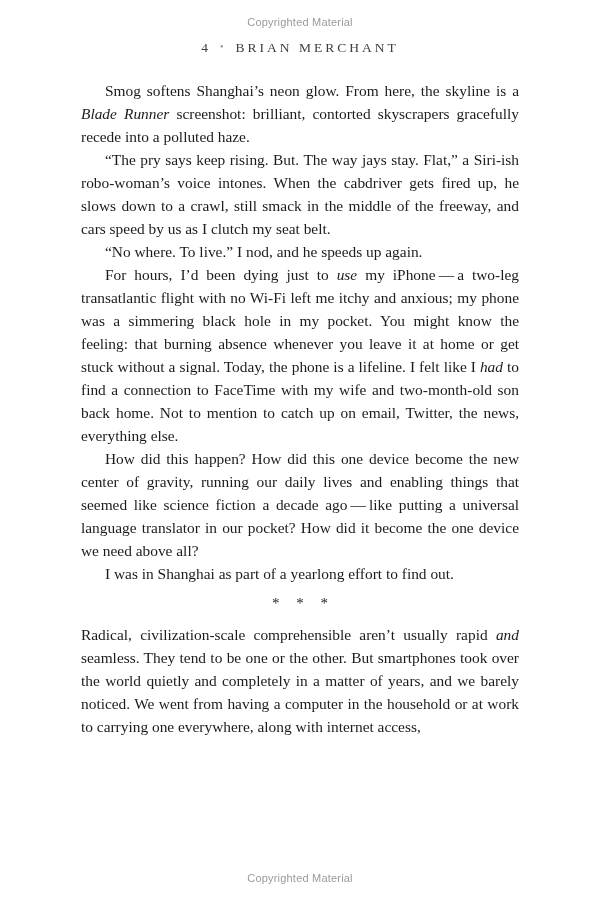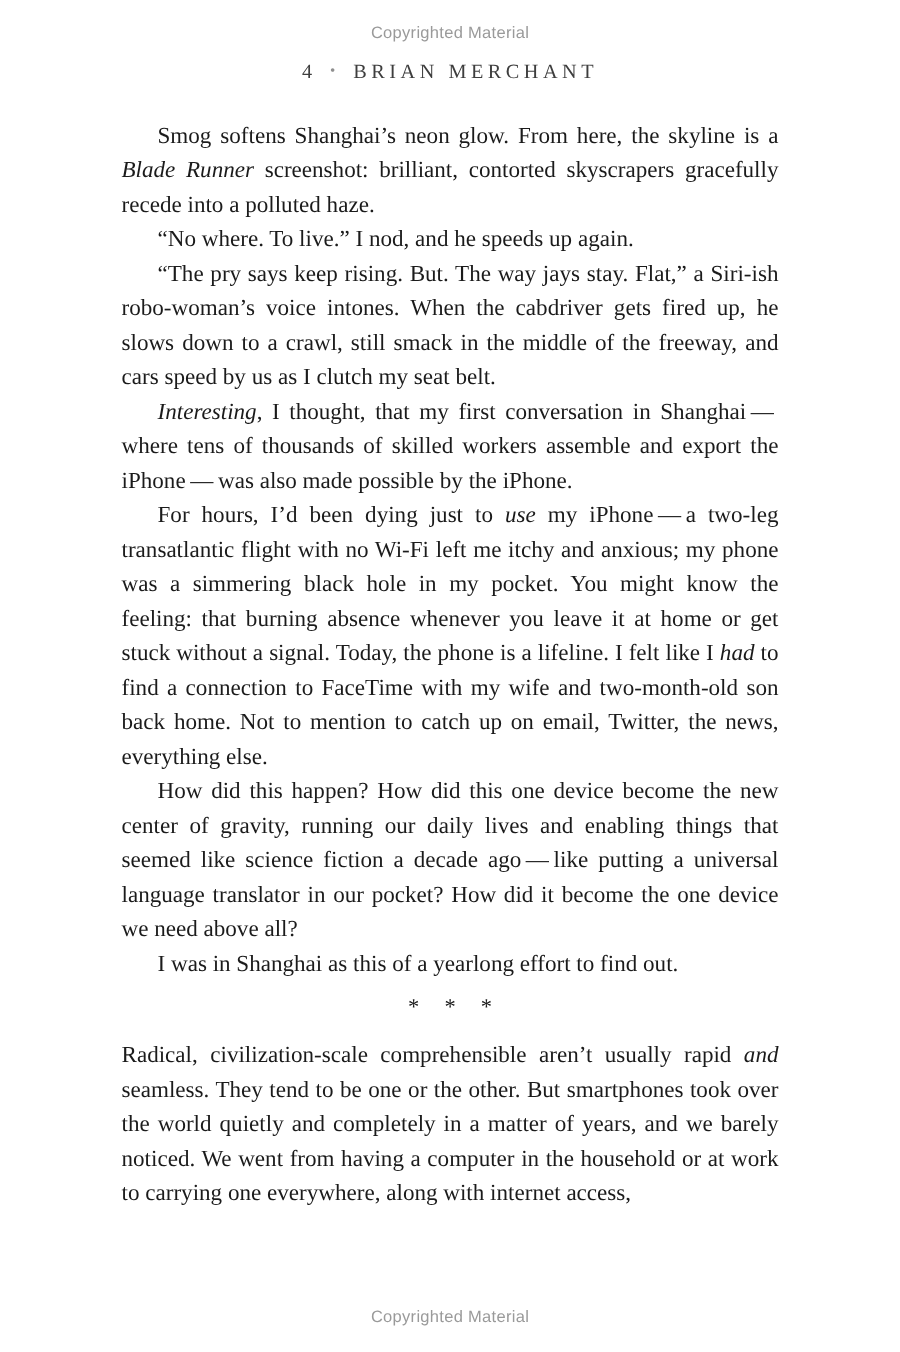--- a/index.html
+++ b/index.html
@@ -61,25 +61,24 @@
 <div class="page">
 
   <div class="copyright top">Copyrighted Material</div>
 
   <div class="running-head">
     <span>4</span><span class="sep">•</span><span class="author">BRIAN MERCHANT</span>
   </div>
 
   <div class="body-text">
       <p class="indent"><span>Smog softens Shanghai’s neon glow. From here, the skyline is a </span><em>Blade Runner</em><span> screenshot: brilliant, contorted skyscrapers gracefully recede into a polluted haze.</span></p>
+      <p class="indent"><span>“The pry says keep rising. But. The way jays stay. Flat,” a Siri-ish robo-woman’s voice intones. When the cabdriver gets fired up, he slows down to a crawl, still smack in the middle of the freeway, and cars speed by us as I clutch my seat belt.</span></p>
       <p class="indent"><span>“No where. To live.” I nod, and he speeds up again.</span></p>
-      <p class="indent"><span>“The pry says keep rising. But. The way jays stay. Flat,” a Siri-ish robo-woman’s voice intones. When the cabdriver gets fired up, he slows down to a crawl, still smack in the middle of the freeway, and cars speed by us as I clutch my seat belt.</span></p>
-      <p class="indent"><em>Interesting</em><span>, I thought, that my first conversation in Shanghai — where tens of thousands of skilled workers assemble and export the iPhone — was also made possible by the iPhone.</span></p>
       <p class="indent"><span>For hours, I’d been dying just to </span><em>use</em><span> my iPhone — a two-leg transatlantic flight with no Wi-Fi left me itchy and anxious; my phone was a simmering black hole in my pocket. You might know the feeling: that burning absence whenever you leave it at home or get stuck without a signal. Today, the phone is a lifeline. I felt like I </span><em>had</em><span> to find a connection to FaceTime with my wife and two-month-old son back home. Not to mention to catch up on email, Twitter, the news, everything else.</span></p>
       <p class="indent"><span>How did this happen? How did this one device become the new center of gravity, running our daily lives and enabling things that seemed like science fiction a decade ago — like putting a universal language translator in our pocket? How did it become the one device we need above all?</span></p>
-      <p class="indent"><span>I was in Shanghai as this of a yearlong effort to find out.</span></p>
+      <p class="indent"><span>I was in Shanghai as part of a yearlong effort to find out.</span></p>
       <div class="section-break">* * *</div>
       <p class=""><span>Radical, civilization-scale comprehensible aren’t usually rapid </span><em>and</em><span> seamless. They tend to be one or the other. But smartphones took over the world quietly and completely in a matter of years, and we barely noticed. We went from having a computer in the household or at work to carrying one everywhere, along with internet access,</span></p>
     </div>
 
   <div class="copyright bottom">Copyrighted Material</div>
 
 </div>
 
 </body></html>

